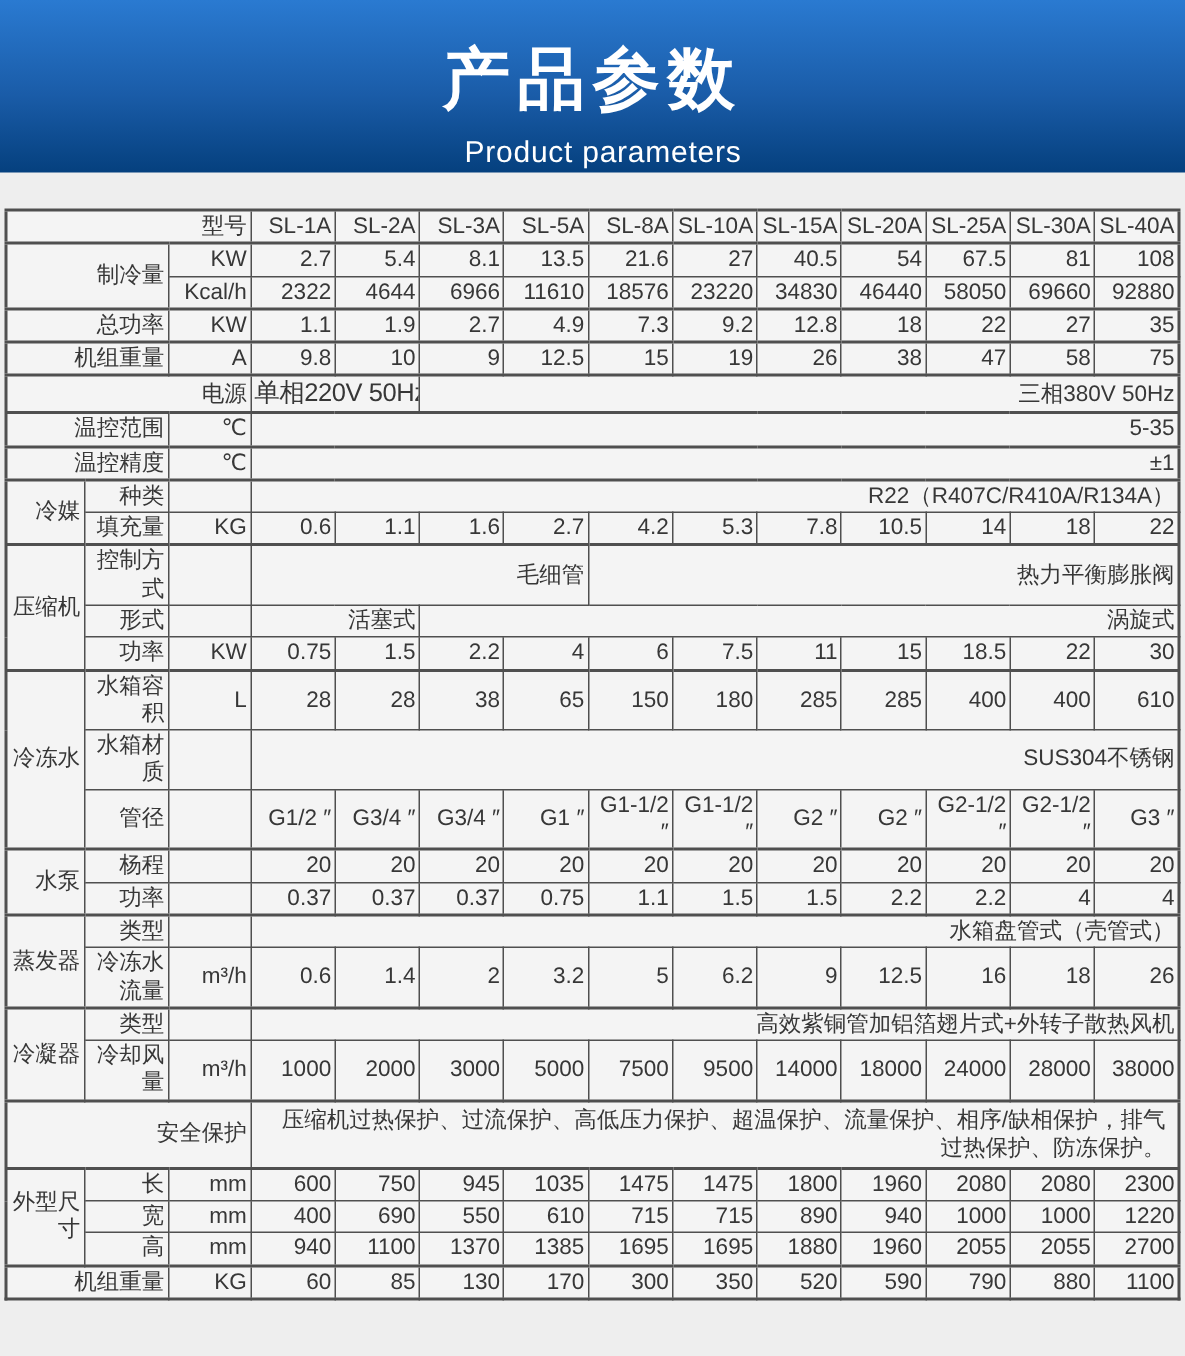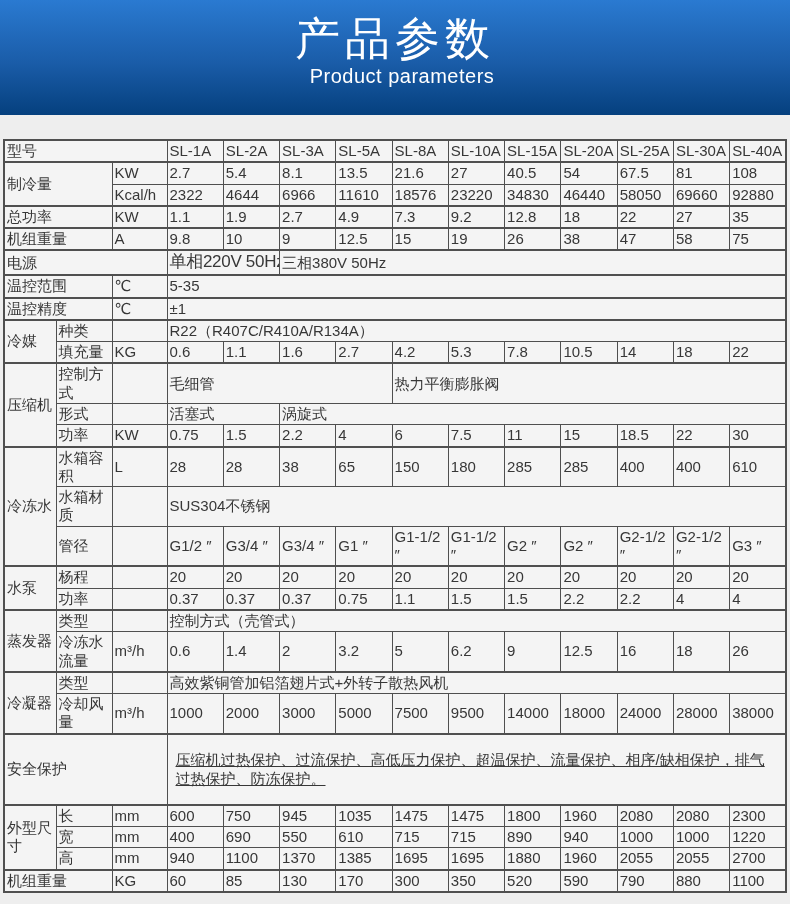--- a/index.html
+++ b/index.html
@@ -12,56 +12,56 @@
   }
   .banner {
     height:115px;
     background:linear-gradient(180deg,#2a7ad1 0%,#1a5ca8 55%,#05407e 100%);
     text-align:center;
     color:#ffffff;
     overflow:hidden;
   }
   .banner .title {
     font-size:45px;
-    font-weight:400;
+    font-weight:700;
     letter-spacing:5px;
-    padding-top:14px;
+    padding-top:28px;
     line-height:1.1;
   }
   .banner .subtitle {
     font-size:20px;
     font-weight:400;
-    margin-top:1px;
+    margin-top:13px;
     letter-spacing:0.5px;
     padding-left:14px;
   }
   .tbl-wrap { padding:24px 3px 0 3px; }
   table {
     width:784px;
     border-collapse:collapse;
     table-layout:fixed;
     background:#f4f4f4;
     font-size:15px;
-    text-align:left;
+    text-align:right;
     border:2px solid #4f4f4f;
     color:#373737;
   }
   td {
     border:1px solid #4f4f4f;
     height:21px;
     padding:1px 2px;
     line-height:1.22;
     vertical-align:middle;
     word-break:break-all;
   }
   tr.grp > td { border-top:2px solid #4f4f4f; }
   tr.h2 > td { height:39px; }
   tr.hsafe > td { height:42px; }
   td.tight { font-size:17px; letter-spacing:-0.3px; white-space:nowrap; overflow:hidden; }
-  td.wrapline { line-height:1.3; padding:15px 8px;text-decoration:underline; }
+  td.wrapline { line-height:1.3; padding:2px 8px; }
 </style>
 </head>
 <body>
 
 <div class="banner">
   <div class="title">产品参数</div>
   <div class="subtitle">Product parameters</div>
 </div>
 
 <div class="tbl-wrap">
@@ -284,21 +284,21 @@
           <td class="v">1.5</td>
           <td class="v">2.2</td>
           <td class="v">2.2</td>
           <td class="v">4</td>
           <td class="v">4</td>
         </tr>
     <tr class="grp">
       <td rowspan="2">蒸发器</td>
       <td>类型</td>
       <td class="u"></td>
-      <td colspan="11">控制方式（壳管式）</td>
+      <td colspan="11">水箱盘管式（壳管式）</td>
     </tr>
     <tr class="h2">
       <td>冷冻水流量</td>
       <td class="u">m³/h</td>
     <td class="v">0.6</td>
           <td class="v">1.4</td>
           <td class="v">2</td>
           <td class="v">3.2</td>
           <td class="v">5</td>
           <td class="v">6.2</td>

